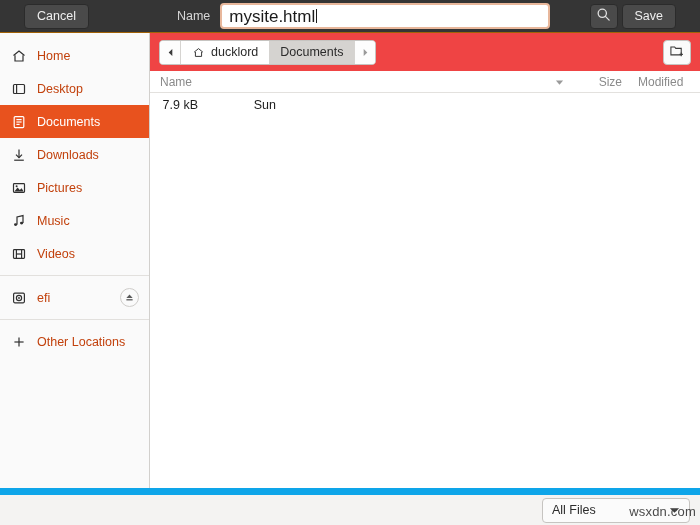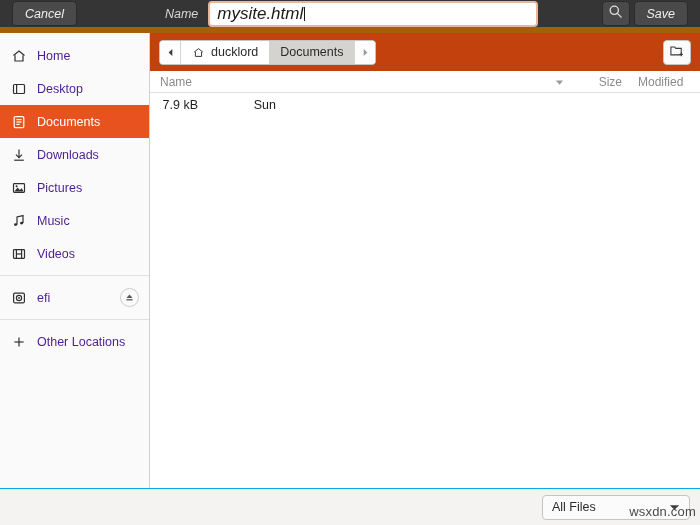--- a/index.html
+++ b/index.html
@@ -14,25 +14,24 @@
     width: 700px; height: 525px;
     display: flex; flex-direction: column;
   }
 
   
   .headerbar {
     height: 33px;
     background: #353535;
     display: flex;
     align-items: center;
-    padding: 0 12px;
+    padding: 0 24px;
     flex: 0 0 33px;
     position: relative;
-    border-bottom: 6px solid #a16207;
-    font-style: italic;
+    border-bottom: 1px solid #a16207;
   }
   .hb-btn {
     background: #4a4a4a;
     color: #eeeeee;
     border: 1px solid #2b2b2b;
     border-radius: 4px;
     font-size: 12.5px;
     height: 25px;
     padding: 0 12px;
     display: flex; align-items: center; justify-content: center;
@@ -102,21 +101,21 @@
     border-right: 1px solid #d2d0cd;
     padding-top: 6px;
     position: relative;
   }
   .side-item {
     height: 33px;
     display: flex;
     align-items: center;
     padding: 0 10px;
     cursor: pointer;
-    color: #4c1d95;
+    color: #c2410c;
     font-size: 12.5px;
     position: relative;
   }
   .side-item.selected {
     background: #e8521e;
     color: #ffffff;
   }
   .side-icon {
     width: 18px; height: 18px;
     display: flex; align-items: center; justify-content: center;
@@ -147,21 +146,21 @@
     display: flex;
     flex-direction: column;
     min-width: 0;
   }
   .pathbar-row {
     height: 38px;
     flex: 0 0 38px;
     display: flex;
     align-items: center;
     padding: 8px 9px;
-    background: #c2410c;
+    background: #ef4444;
   }
   .crumbs {
     display: flex;
     align-items: stretch;
     height: 25px;
     border: 1px solid #c6c4c1;
     border-radius: 4px;
     overflow: hidden;
     background: #ffffff;
   }
@@ -234,21 +233,21 @@
   .file-size { width: 56px; flex: 0 0 56px; text-align: right; padding-right: 8px; }
   .file-mod  { width: 70px; flex: 0 0 70px; padding-left: 8px; text-align: right; }
 
   .filler { flex: 1 1 auto; background: #ffffff; }
 
   
   .bottombar {
     height: 37px;
     flex: 0 0 37px;
     background: #f4f3f2;
-    border-top: 1px solid #0ea5e9;
+    border-top: 7px solid #0ea5e9;
     display: flex;
     align-items: center;
     justify-content: flex-end;
     padding: 0 10px;
     position: relative;
   }
   .filter-combo {
     height: 25px;
     min-width: 148px;
     border: 1px solid #c6c4c1;

